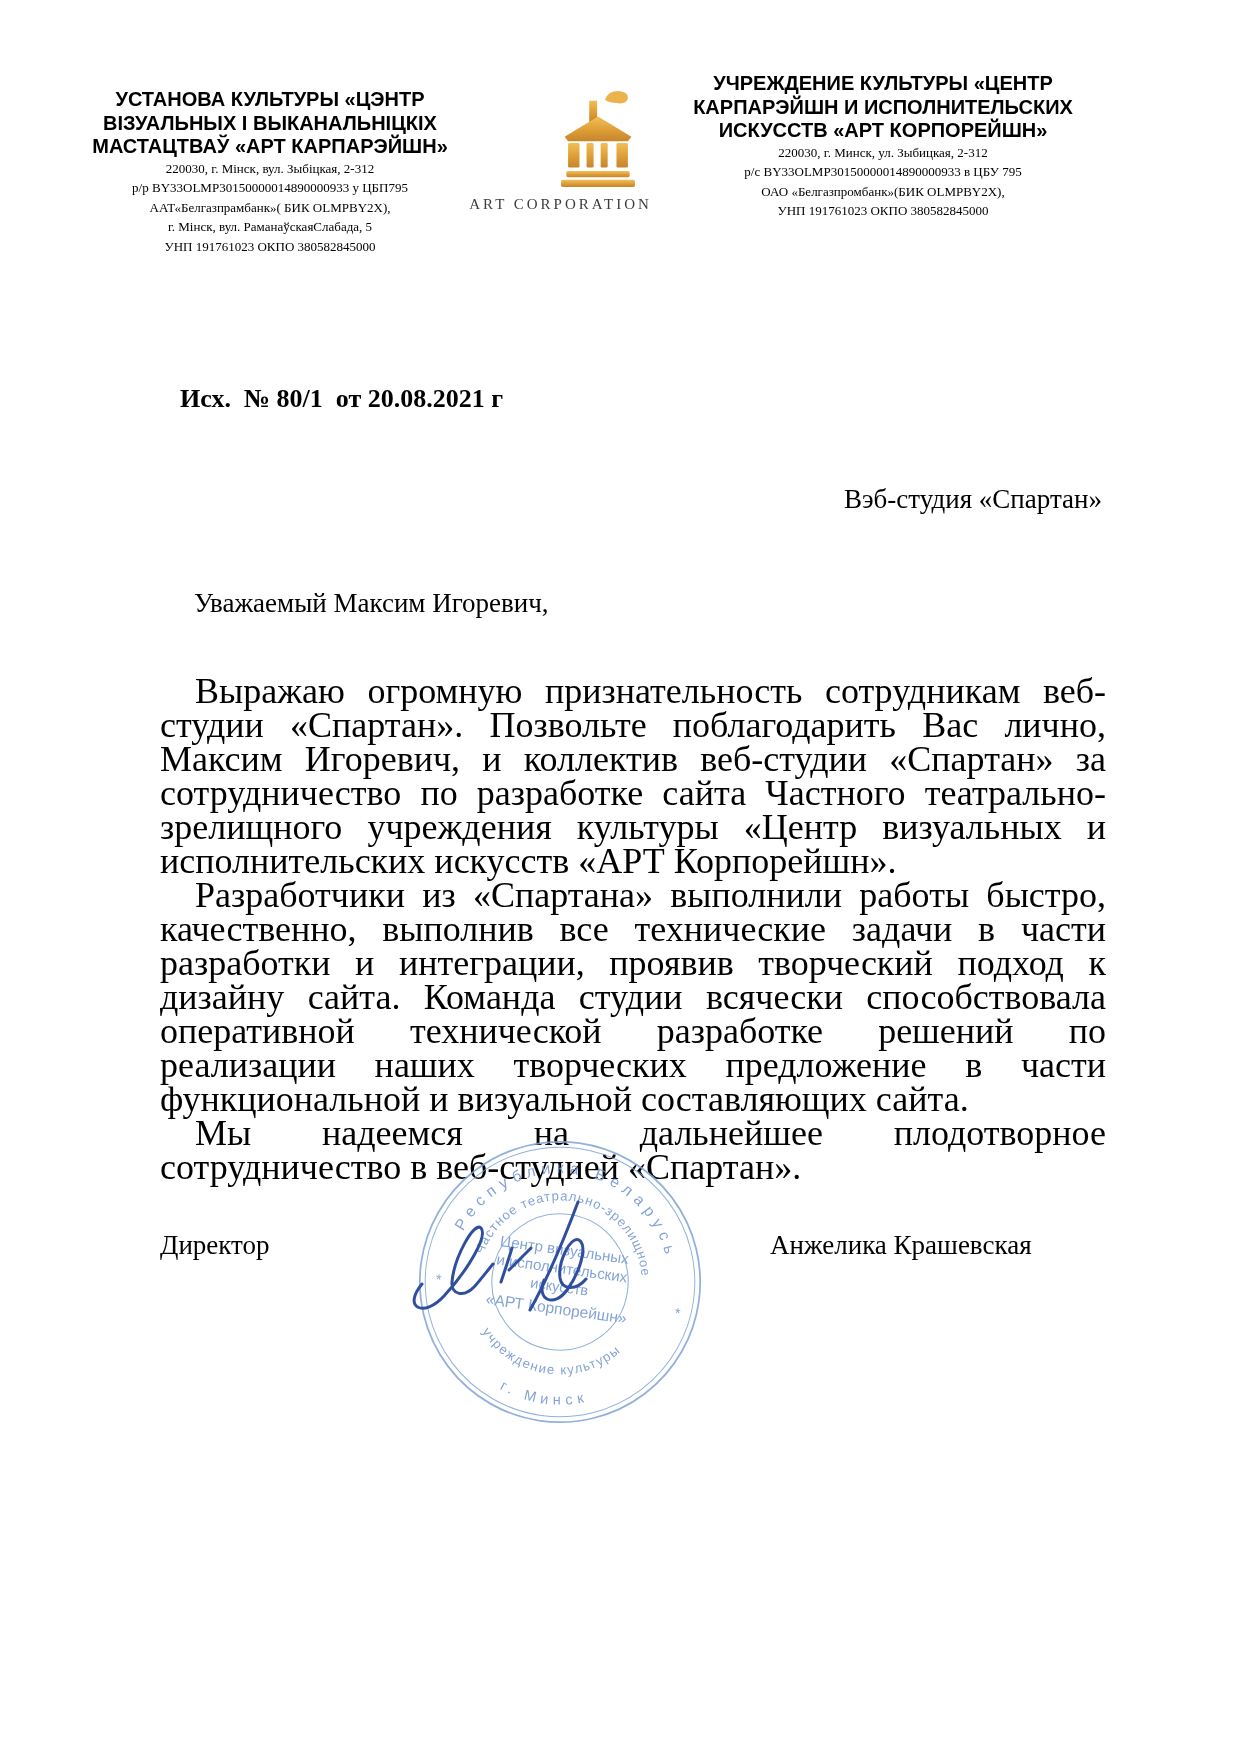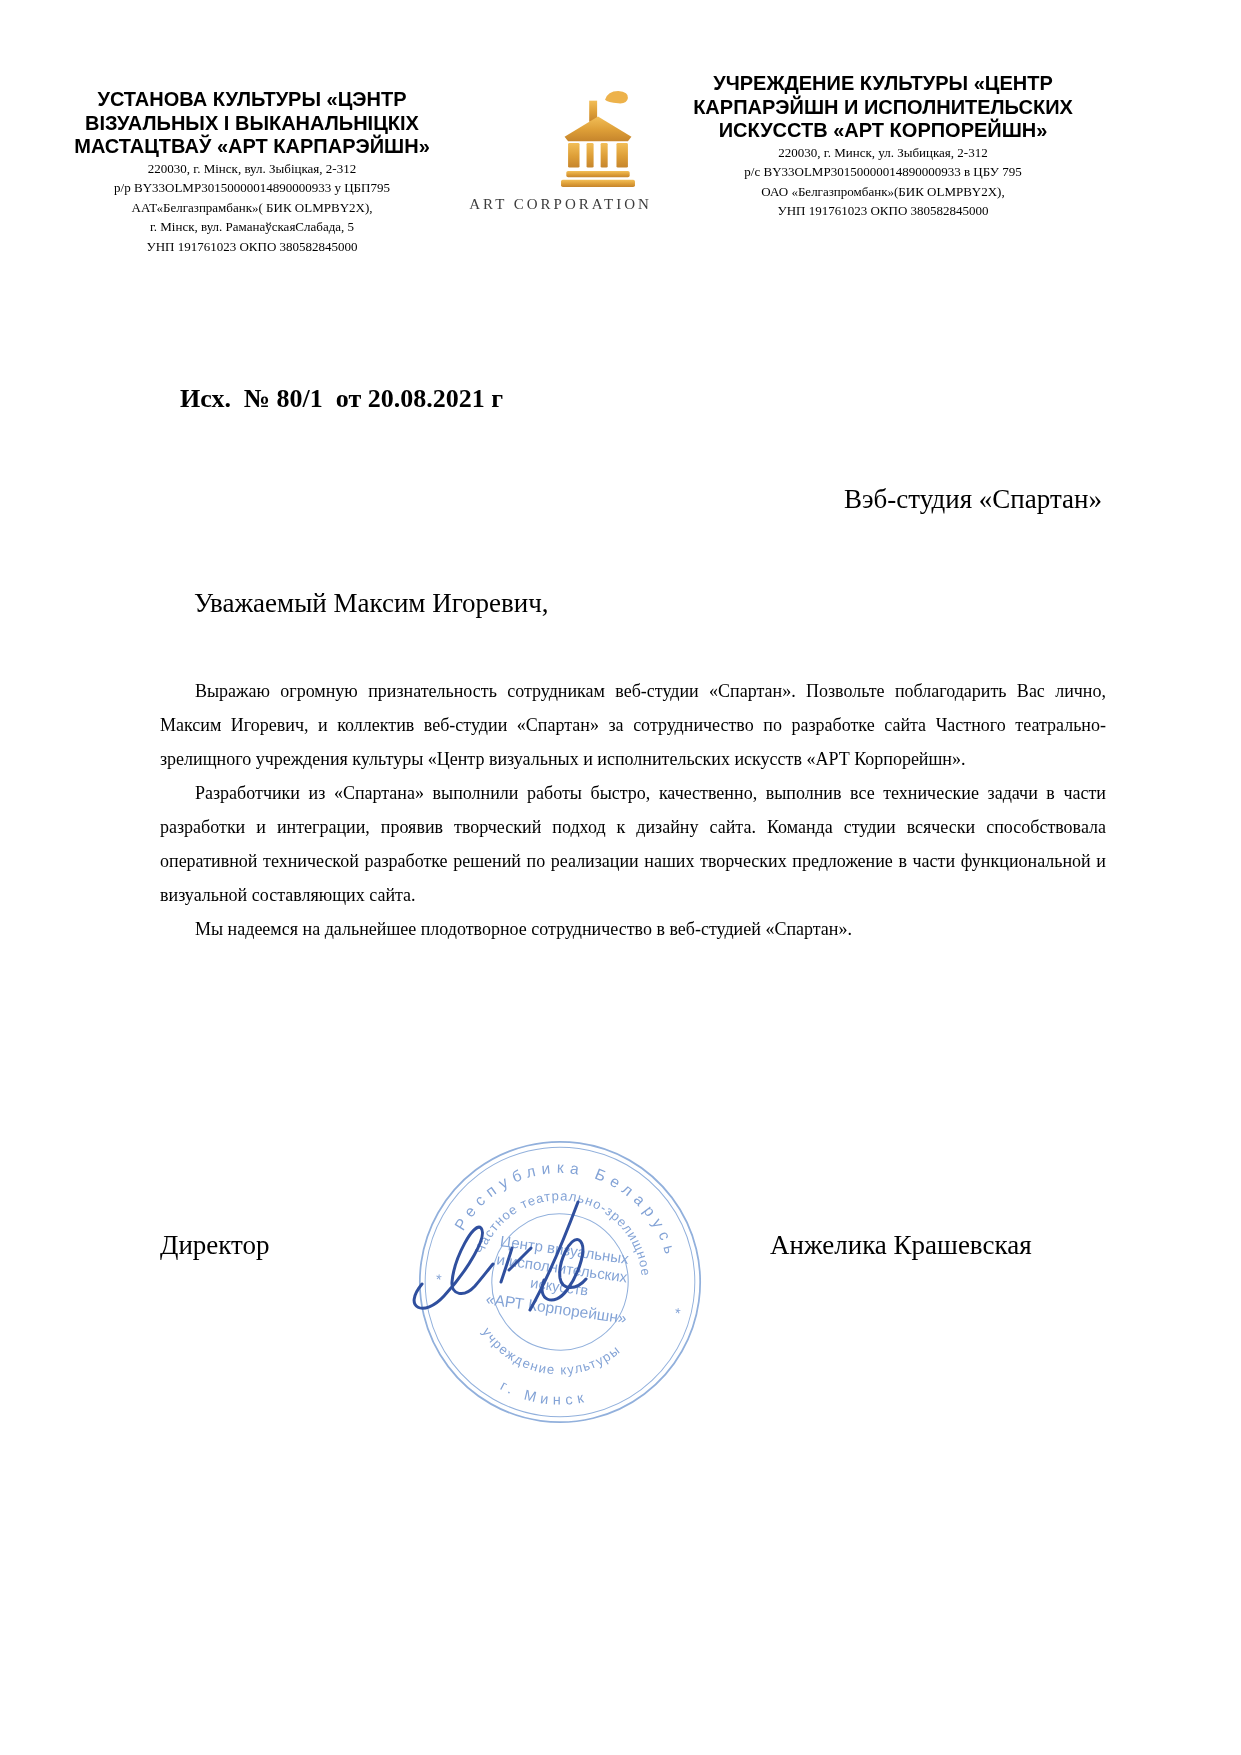--- a/index.html
+++ b/index.html
@@ -8,32 +8,32 @@
     position:relative; width:1241px; height:1755px; margin:0 auto;
     background:#ffffff; color:#000;
     font-family:"Liberation Serif", serif; overflow:hidden;
   }
   .abs { position:absolute; }
 
   
   .org-col { text-align:center; }
   .org-title { font-family:"Liberation Sans", sans-serif; font-weight:bold; font-size:20px; line-height:23.5px; }
   .org-addr  { font-size:13px; line-height:19.5px; }
-  .left-col  { left:40px;  top:88px; width:424px; }
+  .left-col  { left:58px;  top:88px; width:424px; }
   .right-col { left:646px; top:72px; width:474px; }
 
   .logo-wrap { left:468px; top:90px; width:185px; text-align:center; }
   .logo-svg  { display:block; margin-left:86px; }
   .logo-caption { margin-top:9px; font-size:15px; letter-spacing:3px; color:#3c3c3c; white-space:nowrap; }
 
   .ref-line   { left:180px; top:384px; font-size:26px; font-weight:bold; white-space:pre; }
   .addressee  { left:660px; top:484px; width:442px; text-align:right; font-size:27px; }
   .salutation { left:194px; top:588px; font-size:27px; }
 
-  .body-text { left:160px; top:674px; width:946px; font-size:18px; line-height:34px; text-align:justify; }
+  .body-text { left:160px; top:674px; width:946px; font-size:36px; line-height:34px; text-align:justify; }
   .body-text p { text-indent:35px; }
 
   .sig-role { left:160px; top:1230px; font-size:27px; }
   .sig-name { left:770px; top:1230px; font-size:27px; }
 
   .stamp { left:414px; top:1136px; width:292px; height:292px; transform:rotate(8deg); opacity:.85; }
   .stamp text { fill:#6e93cf; font-family:"Liberation Sans", sans-serif; }
   .stamp .ring  { fill:none; stroke:#7fa3d6; }
   .autograph { left:372px; top:1192px; z-index:5; }
   .autograph path { fill:none; stroke:#2f4f9e; stroke-width:3; stroke-linecap:round; }

